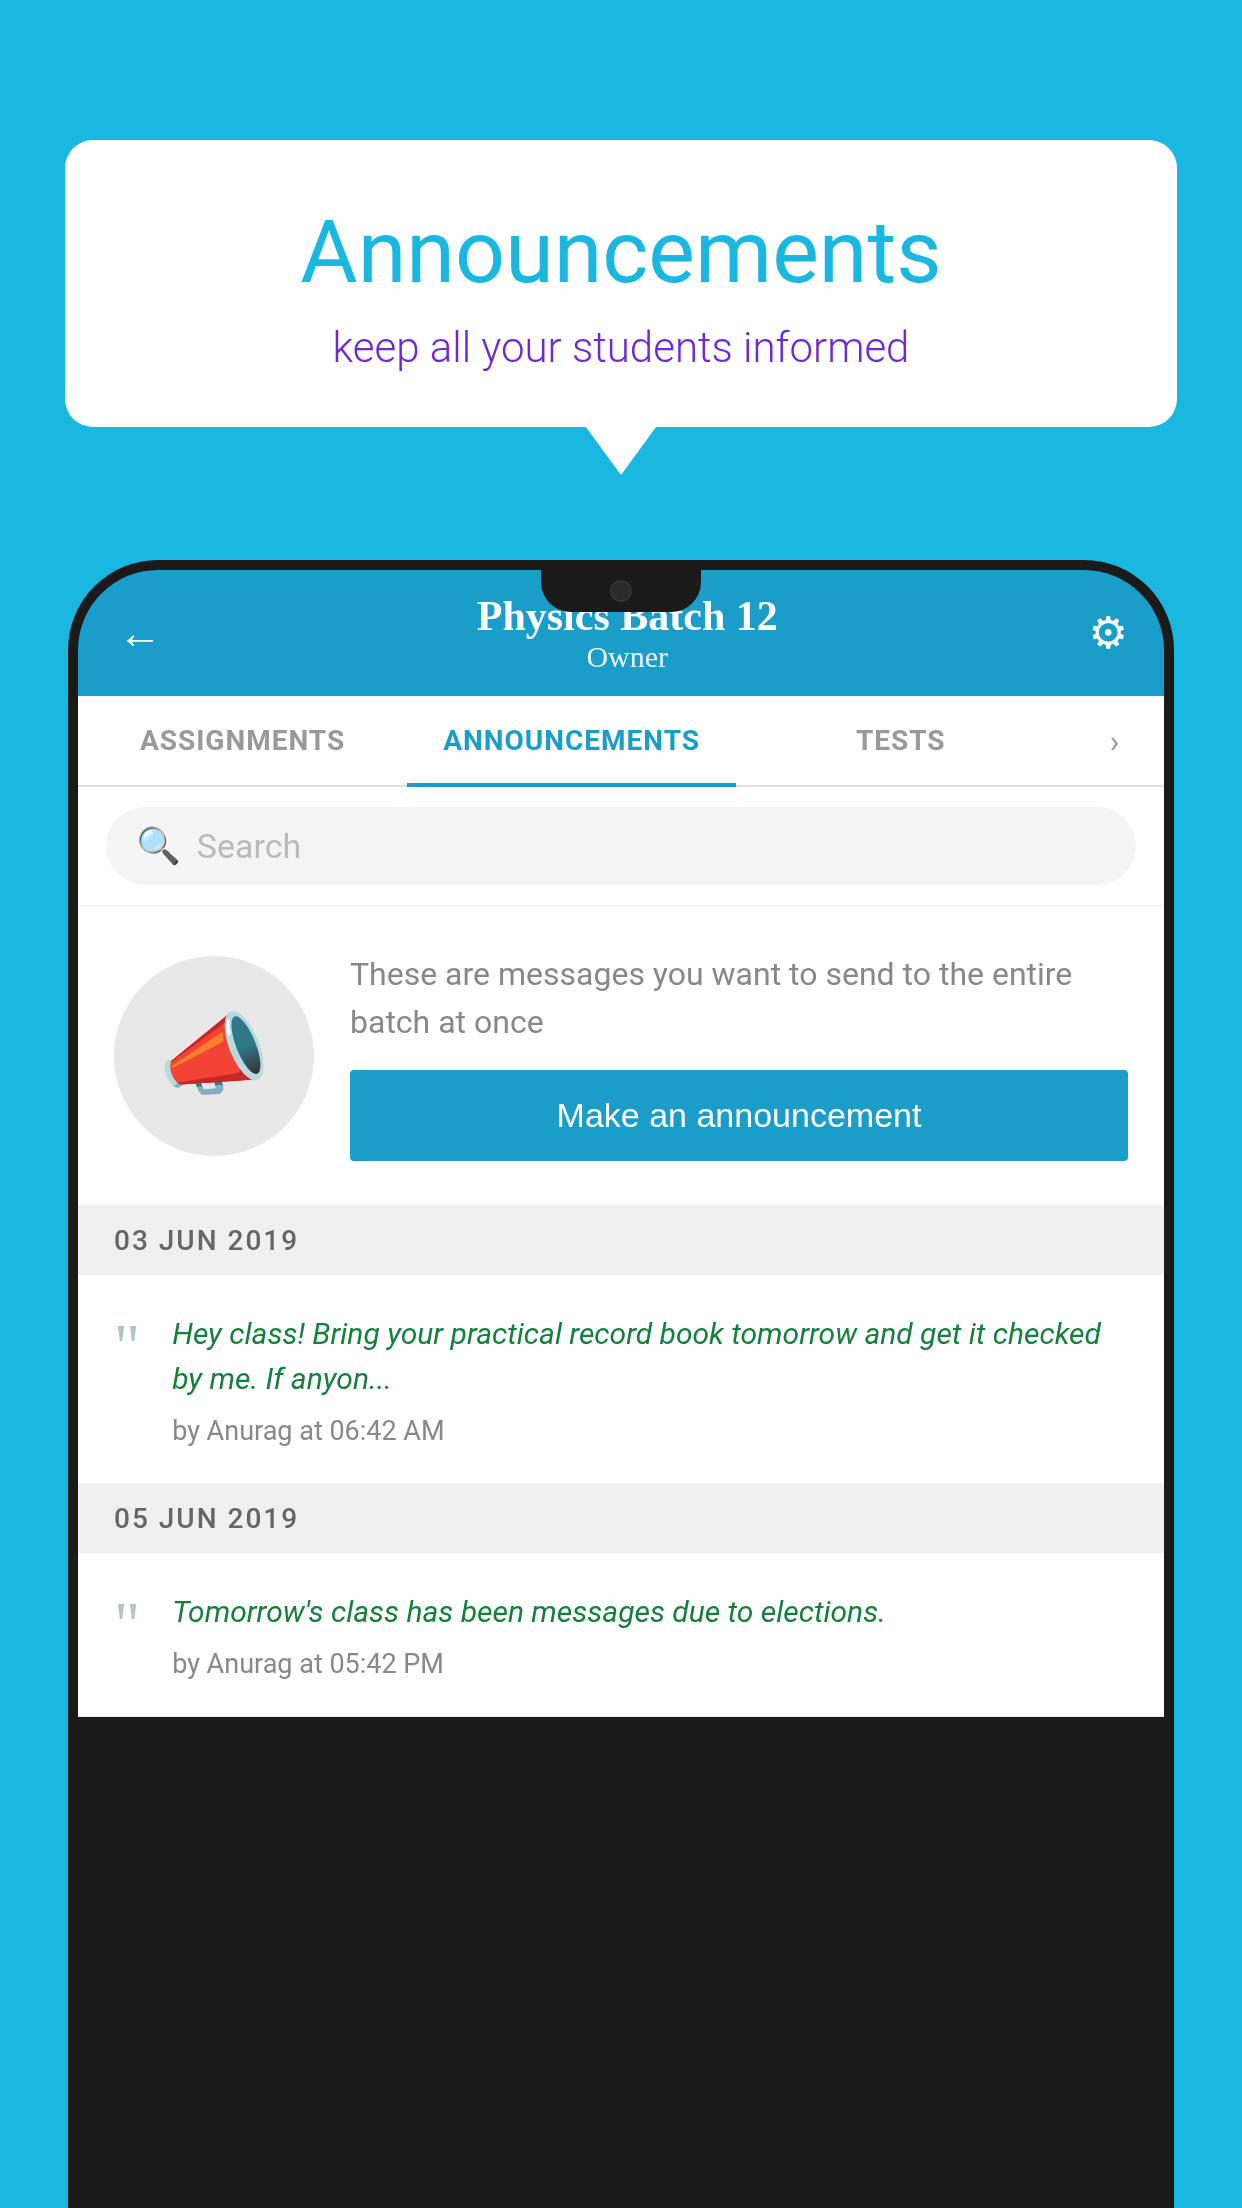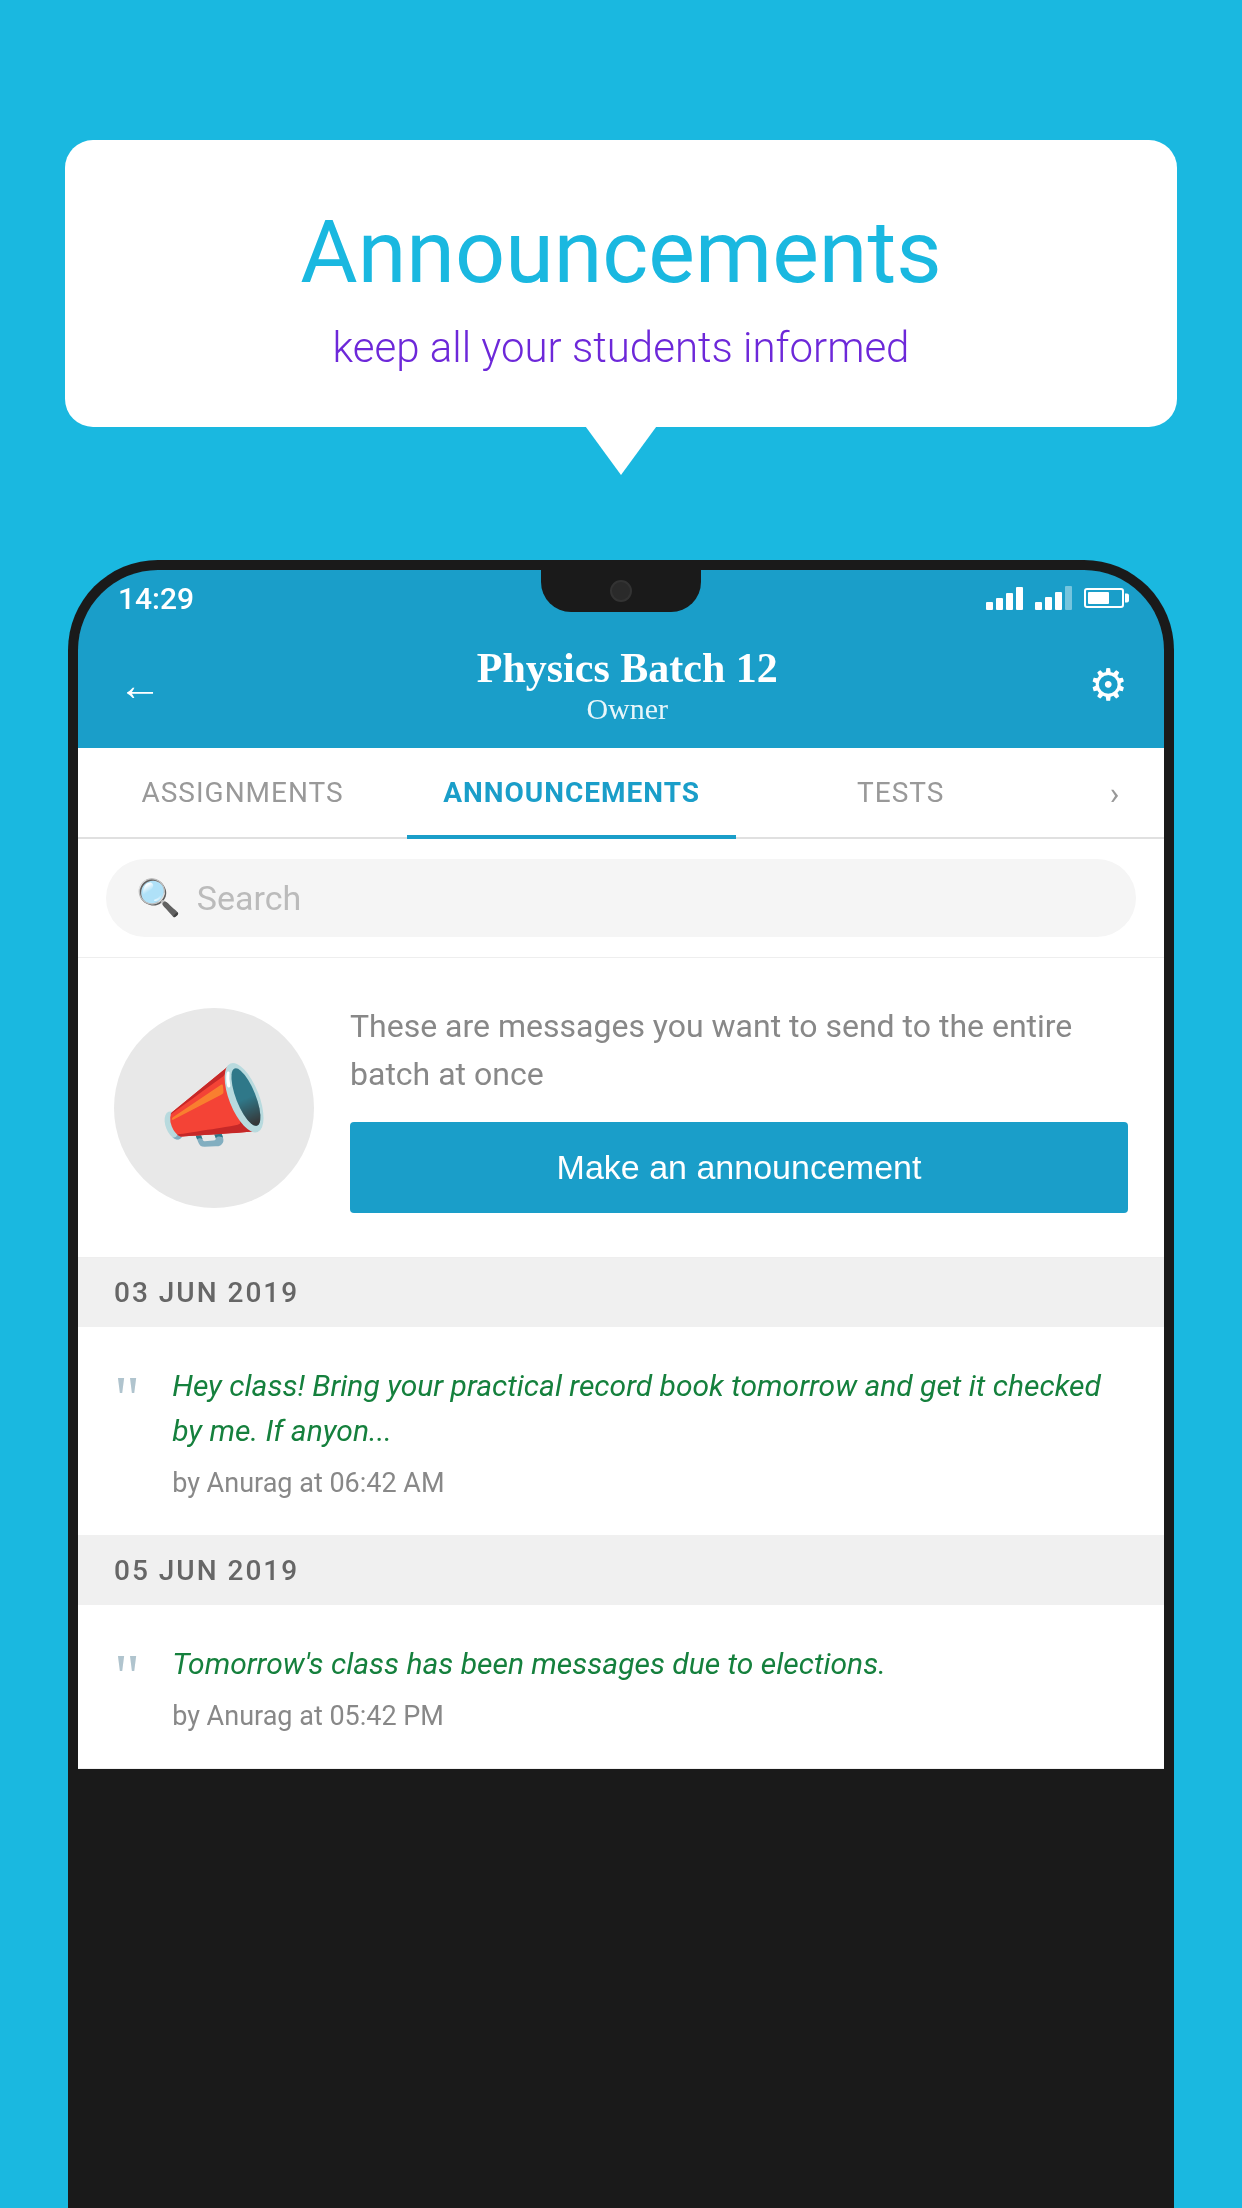--- a/index.html
+++ b/index.html
@@ -219,21 +219,21 @@
       display: flex;
       border-bottom: 2px solid #e0e0e0;
     }
 
     .tab {
       flex: 1;
       padding: 28px 0;
       text-align: center;
       font-size: 28px;
       color: #999;
-      font-weight: 400;
+      font-weight: 700;
       letter-spacing: 1px;
       text-transform: uppercase;
       cursor: pointer;
       position: relative;
     }
 
     .tab.active {
       color: #1a9ec9;
       font-weight: 700;
     }
@@ -389,40 +389,20 @@
   </div>
 </div>
 
 <div class="phone-frame">
   <div class="phone-inner">
 
     <div class="notch">
       <div class="notch-camera"></div>
     </div>
 
-    <div class="status-bar">
-      <span class="status-time">14:29</span>
-      <div class="status-icons">
-        <div class="signal-bars">
-          <div class="signal-bar" style="height:8px;"></div>
-          <div class="signal-bar" style="height:12px;"></div>
-          <div class="signal-bar" style="height:17px;"></div>
-          <div class="signal-bar" style="height:23px;"></div>
-        </div>
-        <div class="signal-bars">
-          <div class="signal-bar" style="height:8px;"></div>
-          <div class="signal-bar" style="height:13px;"></div>
-          <div class="signal-bar" style="height:18px;"></div>
-          <div class="signal-bar" style="height:24px; background:rgba(255,255,255,0.4);"></div>
-        </div>
-        <div class="battery-icon">
-          <div class="battery-fill"></div>
-        </div>
-      </div>
-    </div>
 
     <div class="app-header">
       <div class="back-button">←</div>
       <div class="header-title-group">
         <div class="header-title">Physics Batch 12</div>
         <div class="header-subtitle">Owner</div>
       </div>
       <div class="gear-button">⚙</div>
     </div>
 

